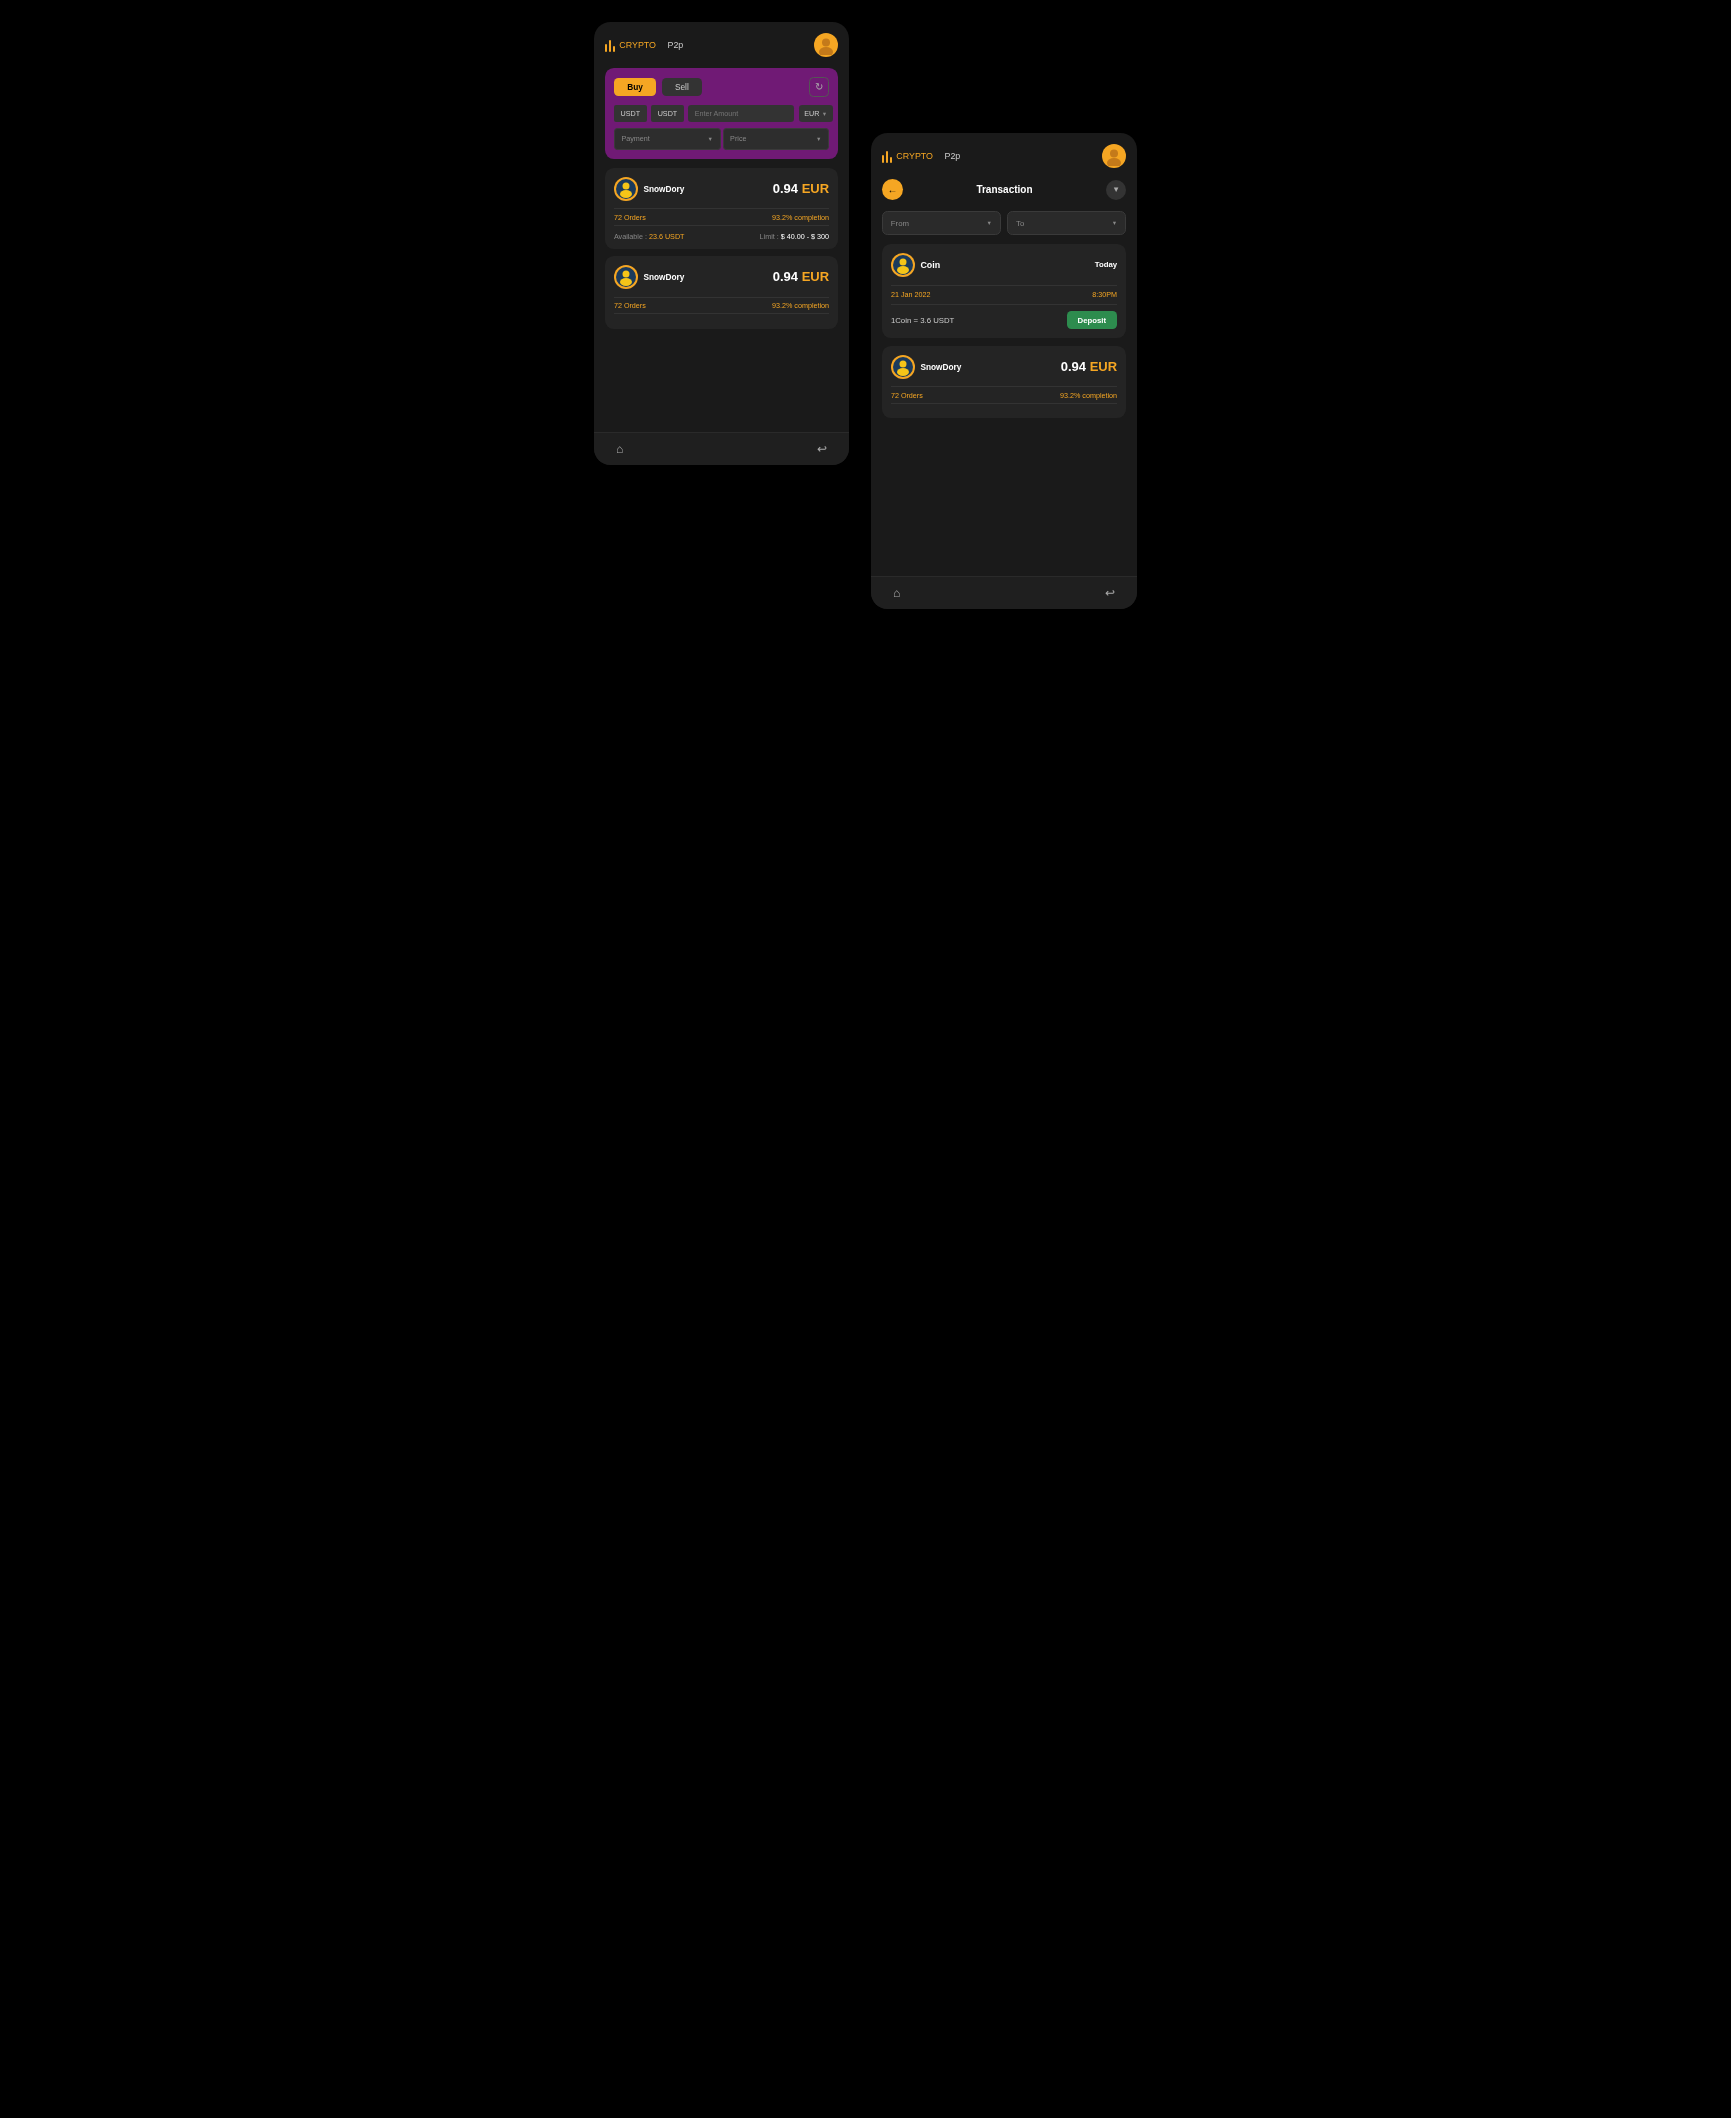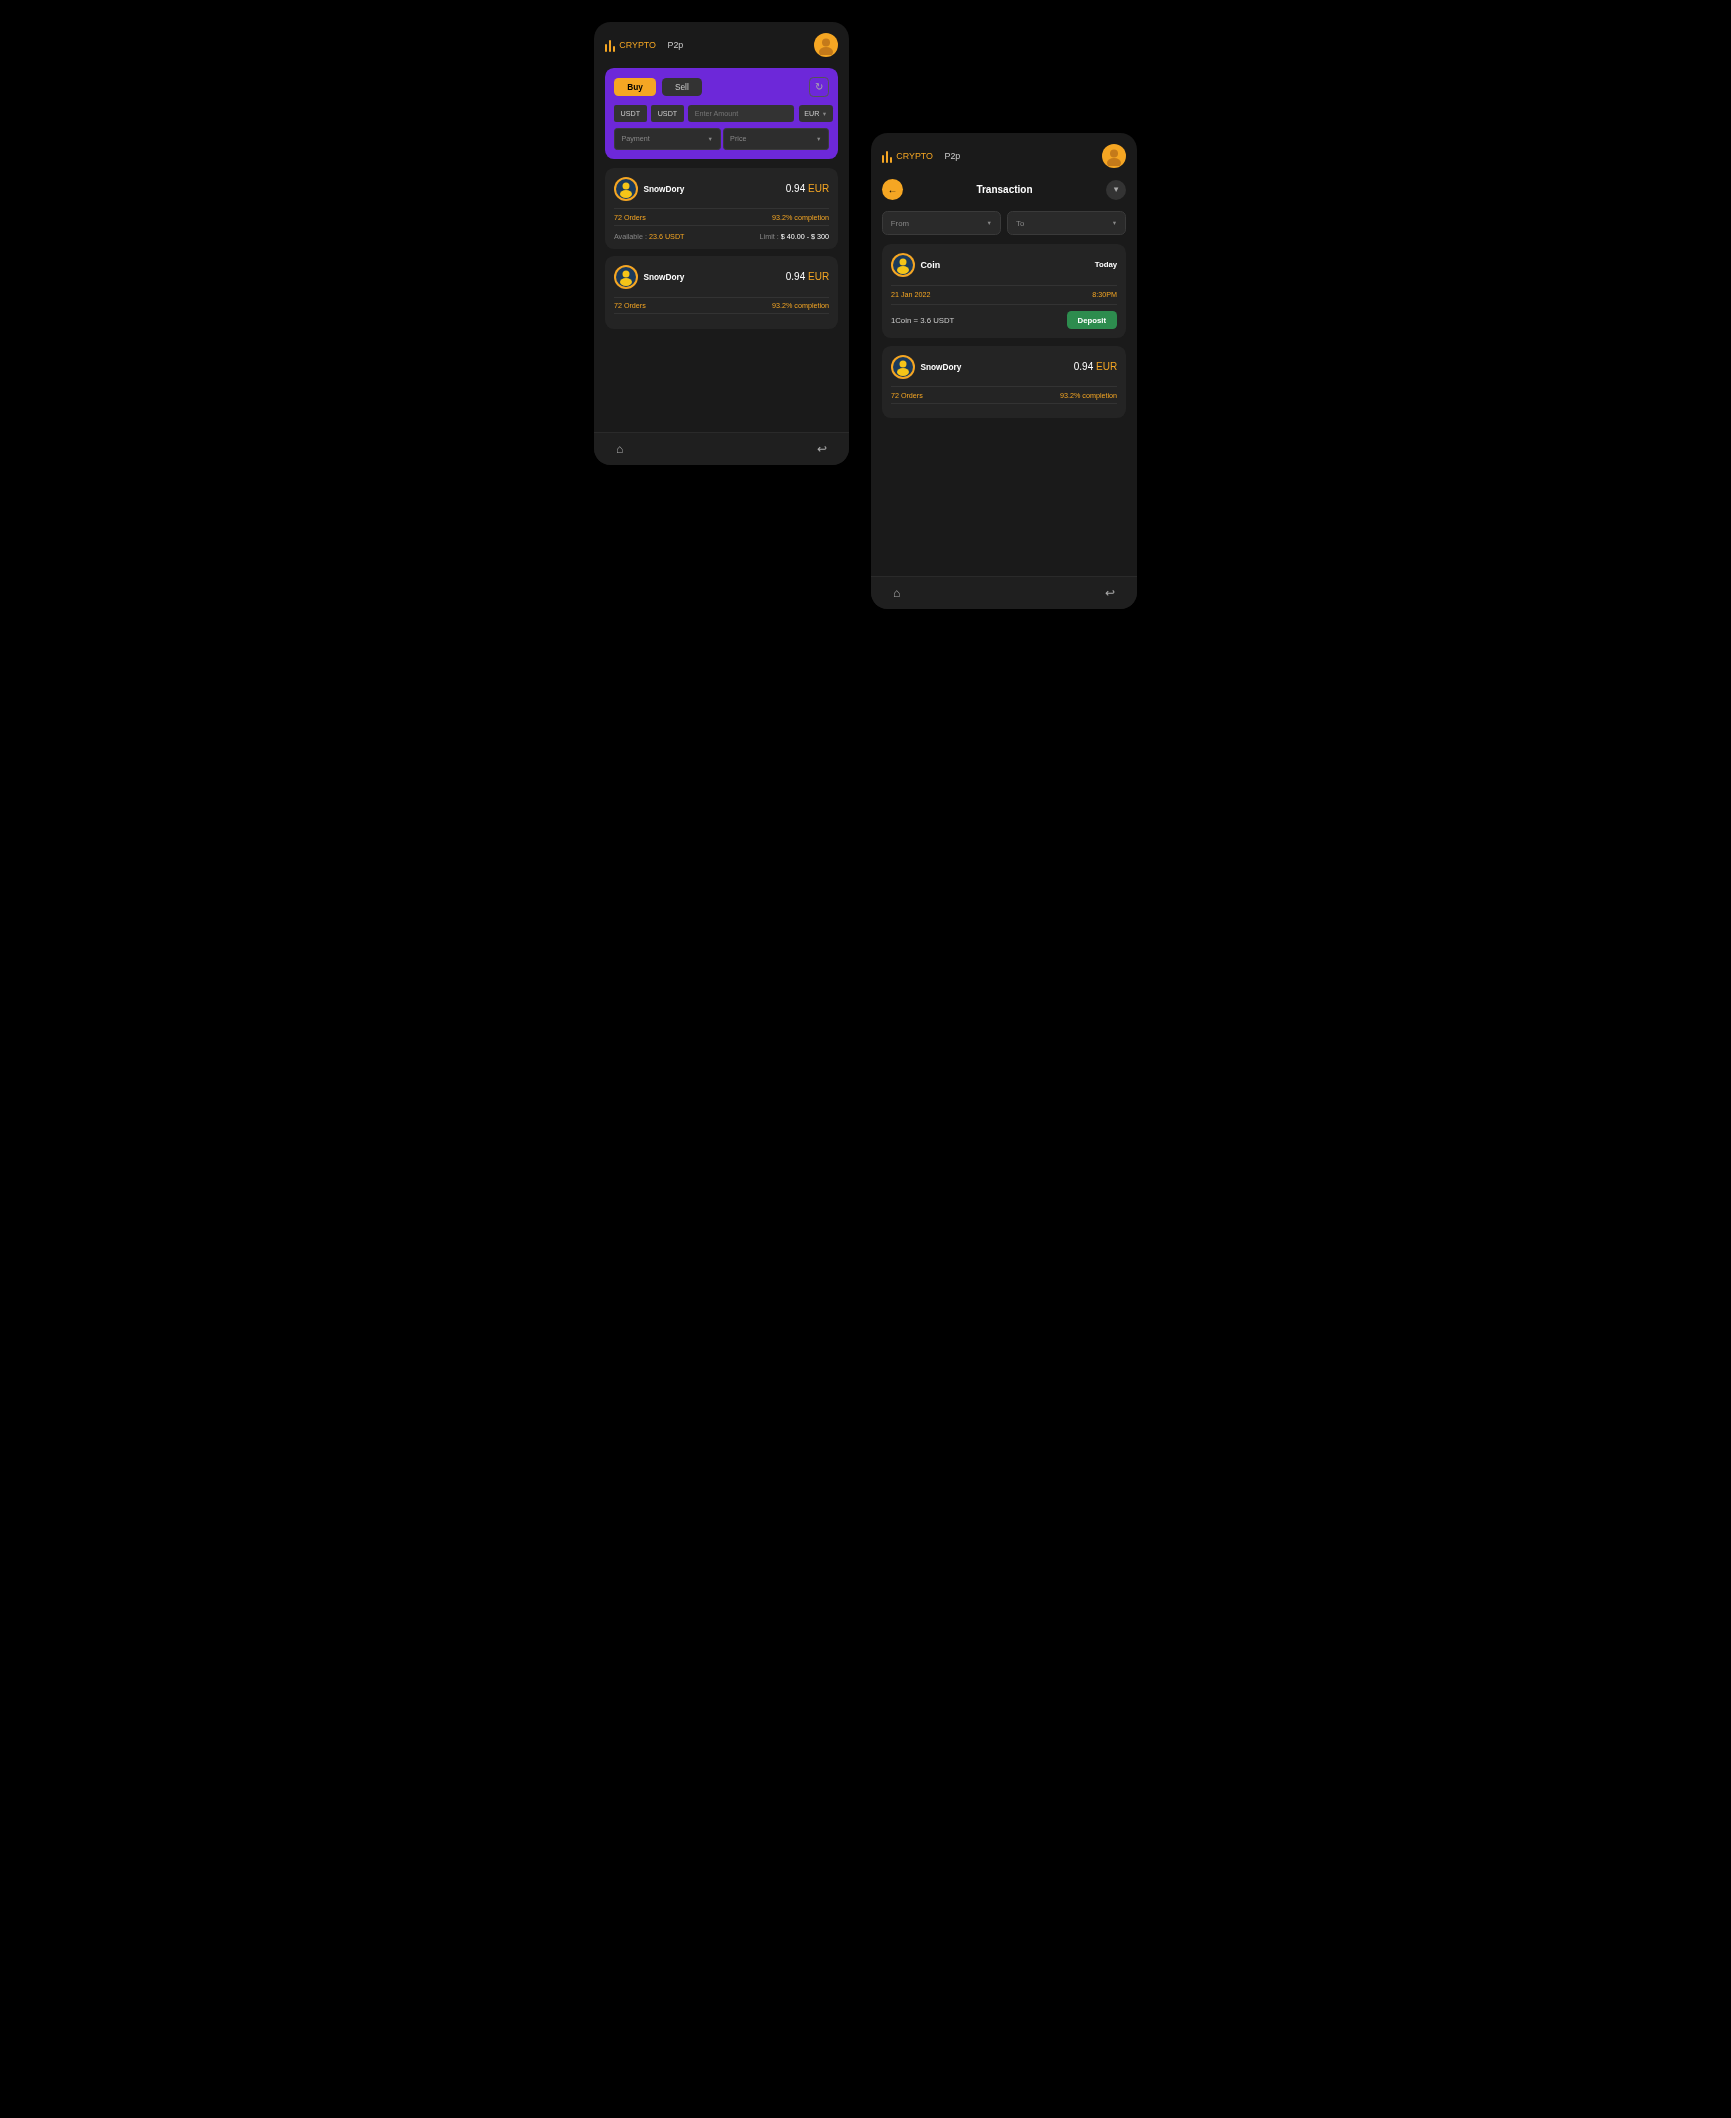--- a/index.html
+++ b/index.html
@@ -88,21 +88,21 @@
       overflow: hidden;
     }
 
     .avatar svg {
       width: 20px;
       height: 20px;
     }
 
     
     .buy-sell-section {
-      background: #6d28d9;
+      background: #701a75;
       border-radius: 8.9px;
       padding: 8.9px;
       margin-bottom: 8.9px;
     }
 
     .buy-sell-buttons {
       display: flex;
       align-items: center;
       gap: 5.5px;
       margin-bottom: 7.8px;
@@ -240,22 +240,22 @@
       position: relative;
     }
 
     .trader-name {
       color: #fff;
       font-size: 8.3px;
       font-weight: 600;
     }
 
     .trader-price {
-      font-size: 10px;
-      font-weight: 400;
+      font-size: 13px;
+      font-weight: 700;
     }
 
     .price-value {
       color: #fff;
     }
 
     .price-currency {
       color: #f5a623;
     }
 

